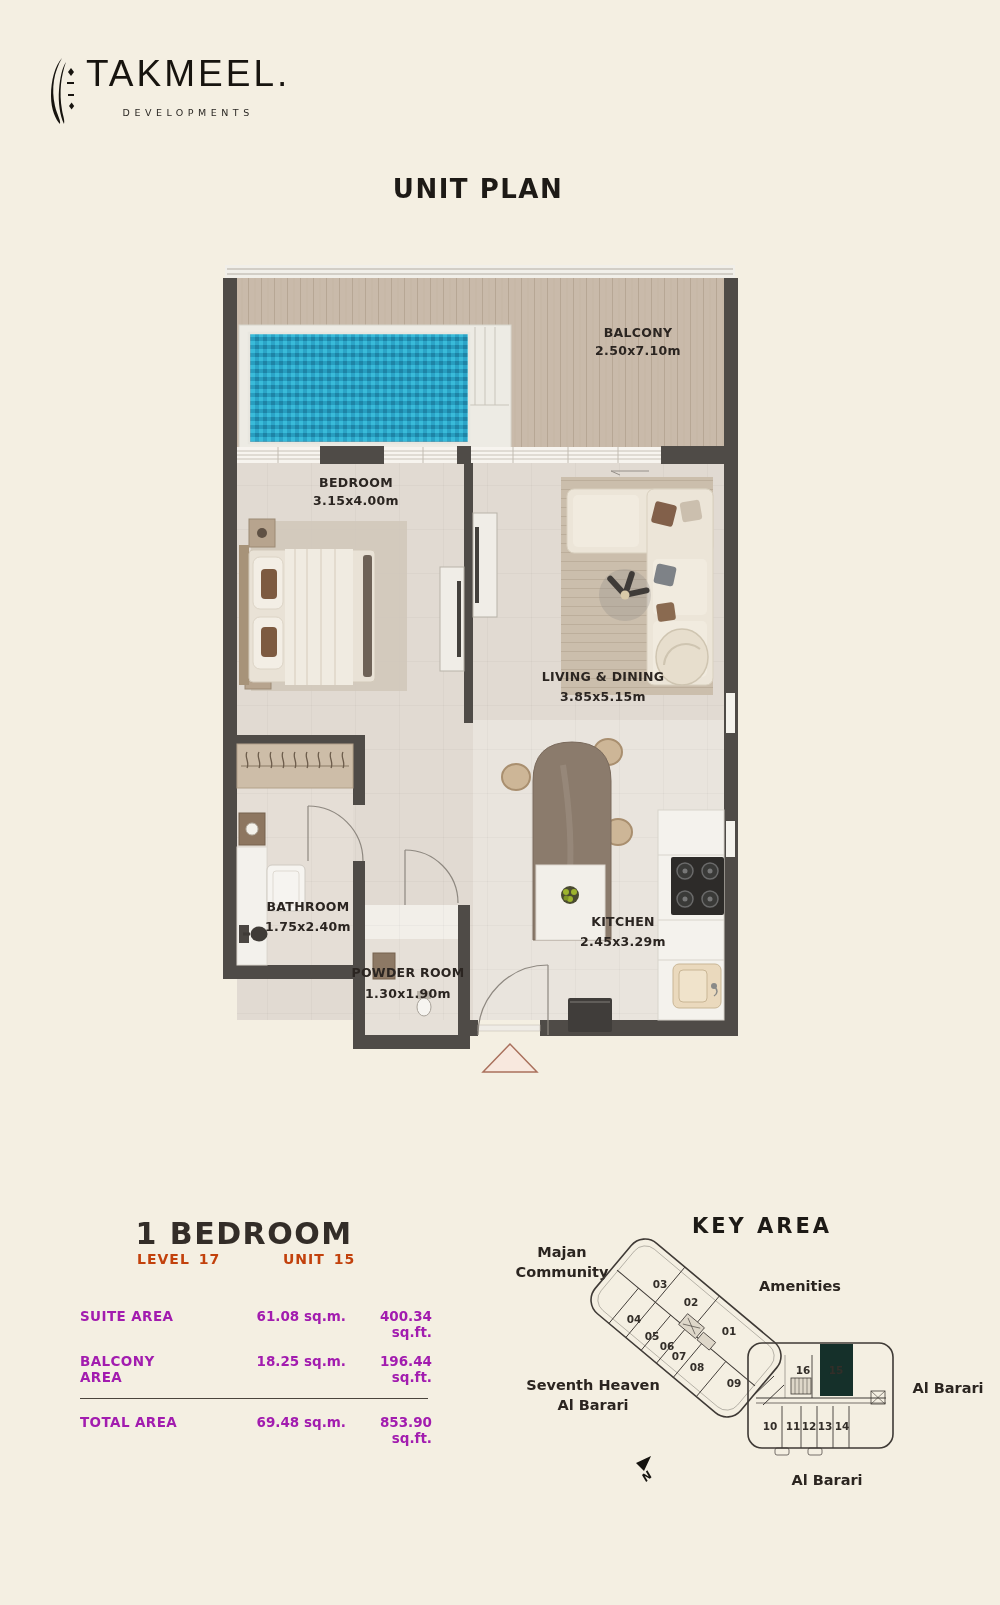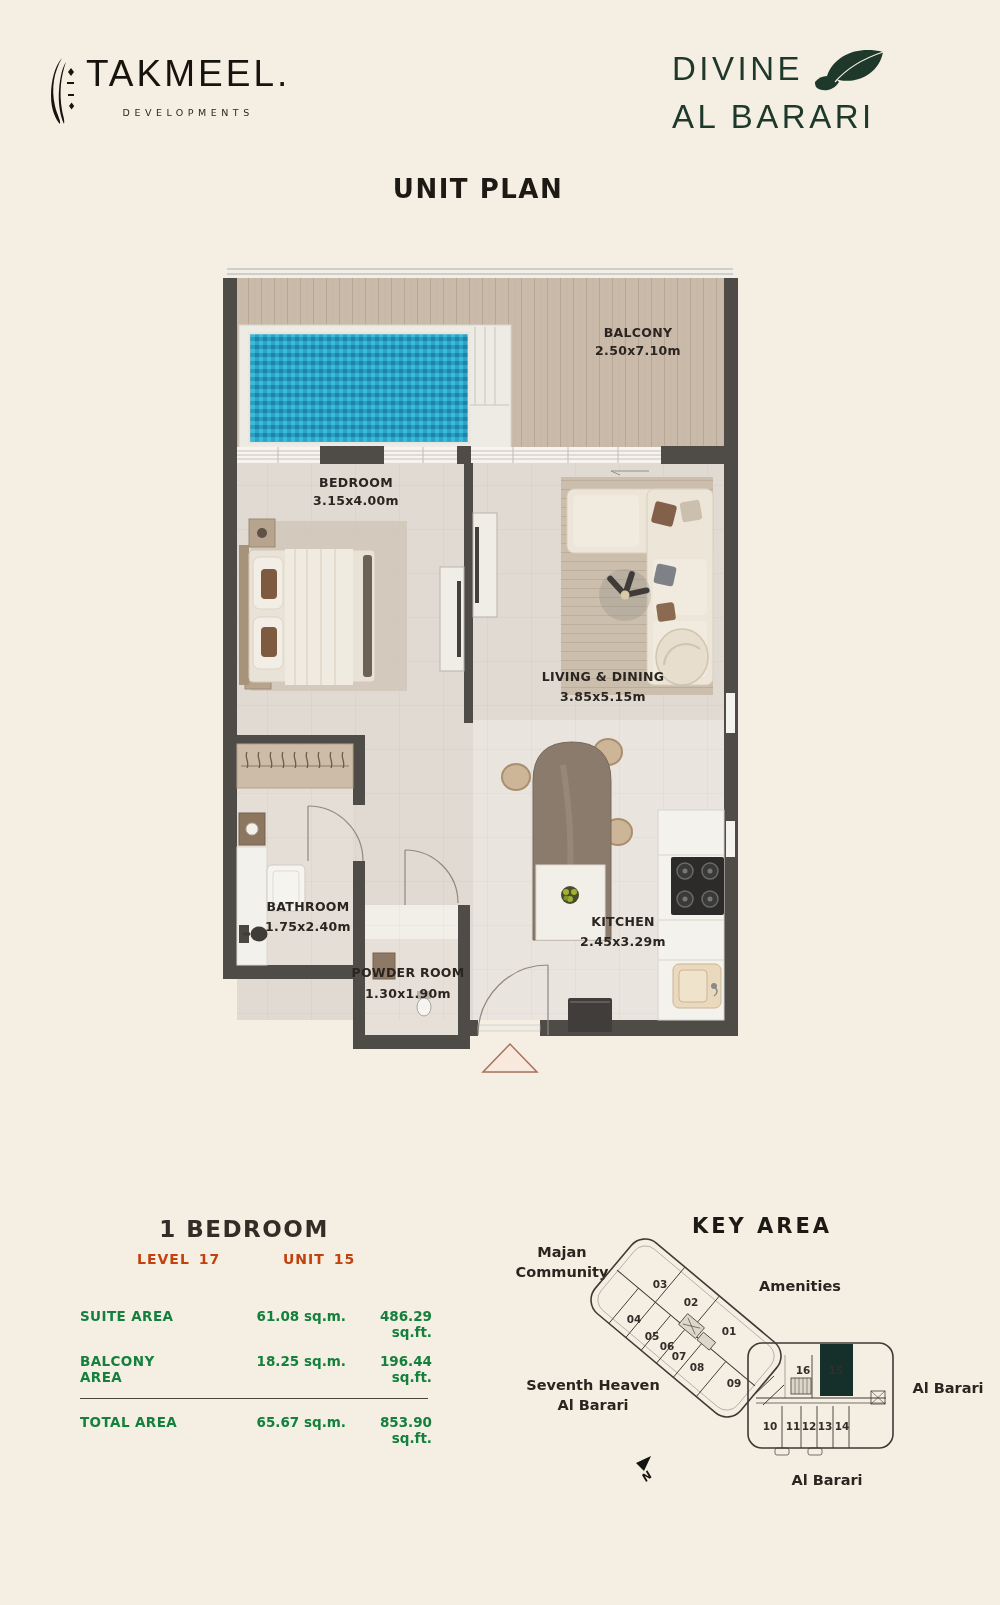--- a/index.html
+++ b/index.html
@@ -13,26 +13,26 @@
   .takmeel-sub { font-size:9.5px; letter-spacing:4.5px; font-weight:500; color:#2b2824; margin-top:12px; }
   .divine { position:absolute; left:672px; top:48px; display:flex; flex-direction:column; align-items:flex-start; color:#1e392b; }
   .divine-row1 { display:flex; align-items:flex-start; }
   .divine-line { font-family:"Liberation Sans", sans-serif; font-size:33px; font-weight:400; letter-spacing:3.5px; line-height:1.25; color:#1e392b; }
 
   .unit-plan-title { position:absolute; left:478px; top:174px; transform:translateX(-50%); font-size:26px; font-weight:800; letter-spacing:1.5px; color:#1d1a16; }
 
   .floorplan { position:absolute; left:223px; top:265px; }
 
   
-  .unit-type { position:absolute; left:244px; top:1216px; transform:translateX(-50%); font-size:23px; font-weight:800; letter-spacing:1.5px; color:#332d28; white-space:nowrap; }
+  .unit-type { position:absolute; left:244px; top:1216px; transform:translateX(-50%); font-size:30px; font-weight:800; letter-spacing:1.5px; color:#332d28; white-space:nowrap; }
   .lvl-unit { position:absolute; top:1251px; font-size:14px; font-weight:700; letter-spacing:1px; color:#c2410c; }
   .lvl { left:137px; } .unt { left:283px; }
   .lvl-unit .val { margin-left:9px; }
 
-  .area-table { position:absolute; left:80px; top:1308px; width:352px; font-size:13.5px; color:#15803d; }
+  .area-table { position:absolute; left:80px; top:1308px; width:352px; font-size:13.5px; color:#a21caf; }
   .area-row { display:grid; grid-template-columns:120px 146px 1fr; align-items:baseline; margin-bottom:13px; }
   .area-row .lbl { font-weight:700; letter-spacing:.4px; }
   .area-row .v { font-weight:600;text-align:right; }
   .area-divider { border-top:1.5px solid #4a443c; margin:3px 0 15px 0; width:348px; }
 
   
   .kp-title { position:absolute; left:762px; top:1214px; transform:translateX(-50%); font-size:21px; font-weight:800; letter-spacing:3px; color:#1d1a16; white-space:nowrap; }
   .kp-label { position:absolute; transform:translateX(-50%); font-size:14.5px; font-weight:700; color:#2b2520; text-align:center; line-height:1.4; white-space:nowrap; }
   .kp-svg { position:absolute; left:560px; top:1230px; }
 
@@ -54,31 +54,20 @@
       <path d="M23 52 l2.6 -3.6 2.6 3.6 -2.6 3.6 Z" fill="#17140f"></path>
       <rect x="21" y="28" width="7" height="2" fill="#17140f"></rect>
       <rect x="22" y="40" width="6" height="2" fill="#17140f"></rect>
     </svg>
     <div class="takmeel-text">
       <div class="takmeel-word">TAKMEEL.</div>
       <div class="takmeel-sub">DEVELOPMENTS</div>
     </div>
   </div>
 
-  <div class="divine">
-    <div class="divine-row1">
-      <span class="divine-line">DIVINE</span>
-      <svg width="82" height="54" viewBox="0 0 82 54" style="margin-left:10px; margin-top:-6px;">
-        <path d="M14 34 C 22 12, 46 4, 70 10 C 66 32, 44 42, 26 38 C 20 37, 16 36, 14 34 Z" fill="#1e392b"></path>
-        <path d="M2 40 C 8 32, 20 32, 26 40 C 20 50, 8 50, 3 45 C 2 43, 2 41, 2 40 Z" fill="#1e392b"></path>
-        <path d="M70 10 C 52 16, 34 26, 22 40" stroke="#f4efe2" stroke-width="1.2" fill="none"></path>
-      </svg>
-    </div>
-    <div class="divine-line">AL BARARI</div>
-  </div>
 
   <div class="unit-plan-title">UNIT PLAN</div>
 
   <div class="floorplan">
   <svg width="535" height="810" viewBox="0 0 535 810">
     <defs>
       <pattern id="poolpat" width="8" height="8" patternUnits="userSpaceOnUse">
         <rect width="8" height="8" fill="#2ba4c7"></rect>
         <rect width="4" height="4" fill="#1e84a6"></rect>
         <rect x="4" y="4" width="4" height="4" fill="#39bbd9"></rect>
@@ -317,31 +306,31 @@
     <span>LEVEL</span><span class="val">17</span>
   </div>
   <div class="lvl-unit unt">
     <span>UNIT</span><span class="val">15</span>
   </div>
 
   <div class="area-table">
     <div class="area-row">
       <span class="lbl">SUITE AREA</span>
       <span class="v">61.08 sq.m.</span>
-      <span class="v">486.29 sq.ft.</span>
+      <span class="v">400.34 sq.ft.</span>
     </div>
     <div class="area-row">
       <span class="lbl">BALCONY AREA</span>
       <span class="v">18.25 sq.m.</span>
       <span class="v">196.44 sq.ft.</span>
     </div>
     <div class="area-divider"></div>
     <div class="area-row">
       <span class="lbl">TOTAL AREA</span>
-      <span class="v">65.67 sq.m.</span>
+      <span class="v">69.48 sq.m.</span>
       <span class="v">853.90 sq.ft.</span>
     </div>
   </div>
 
   <div class="kp-title">KEY AREA</div>
 
   <div class="kp-label" style="left:562px; top:1242px;">
     <div>Majan</div>
     <div>Community</div>
   </div>

